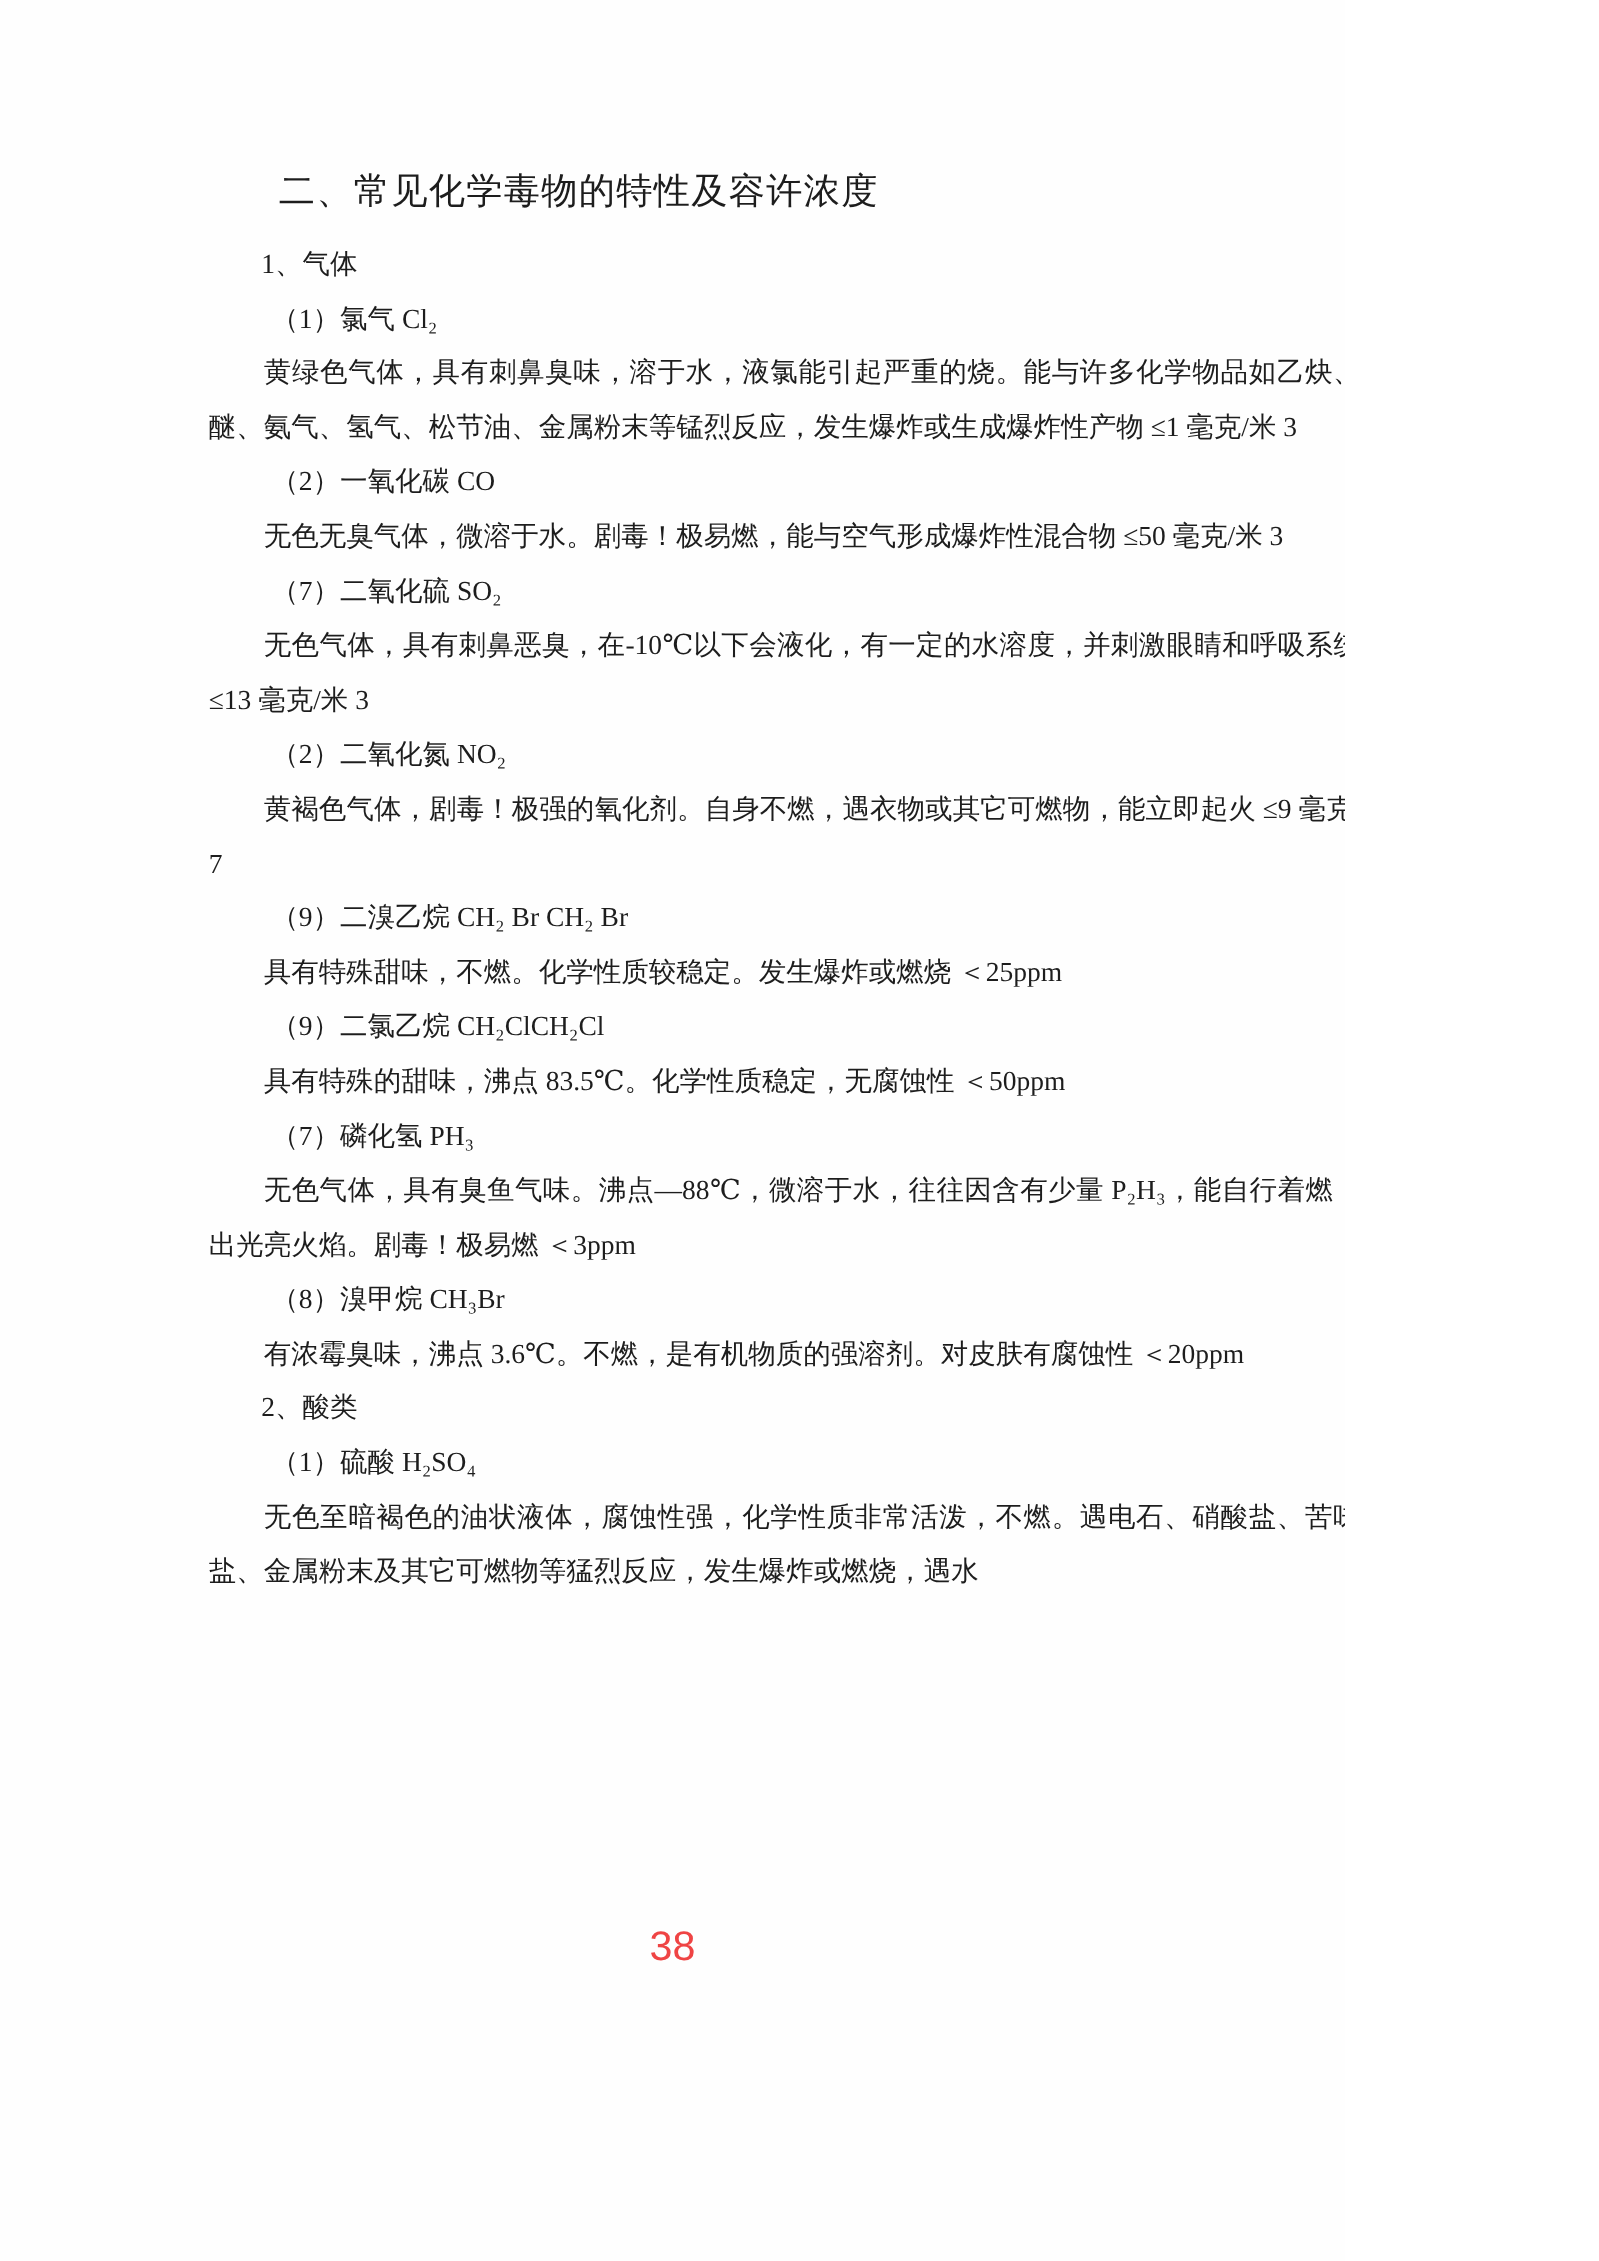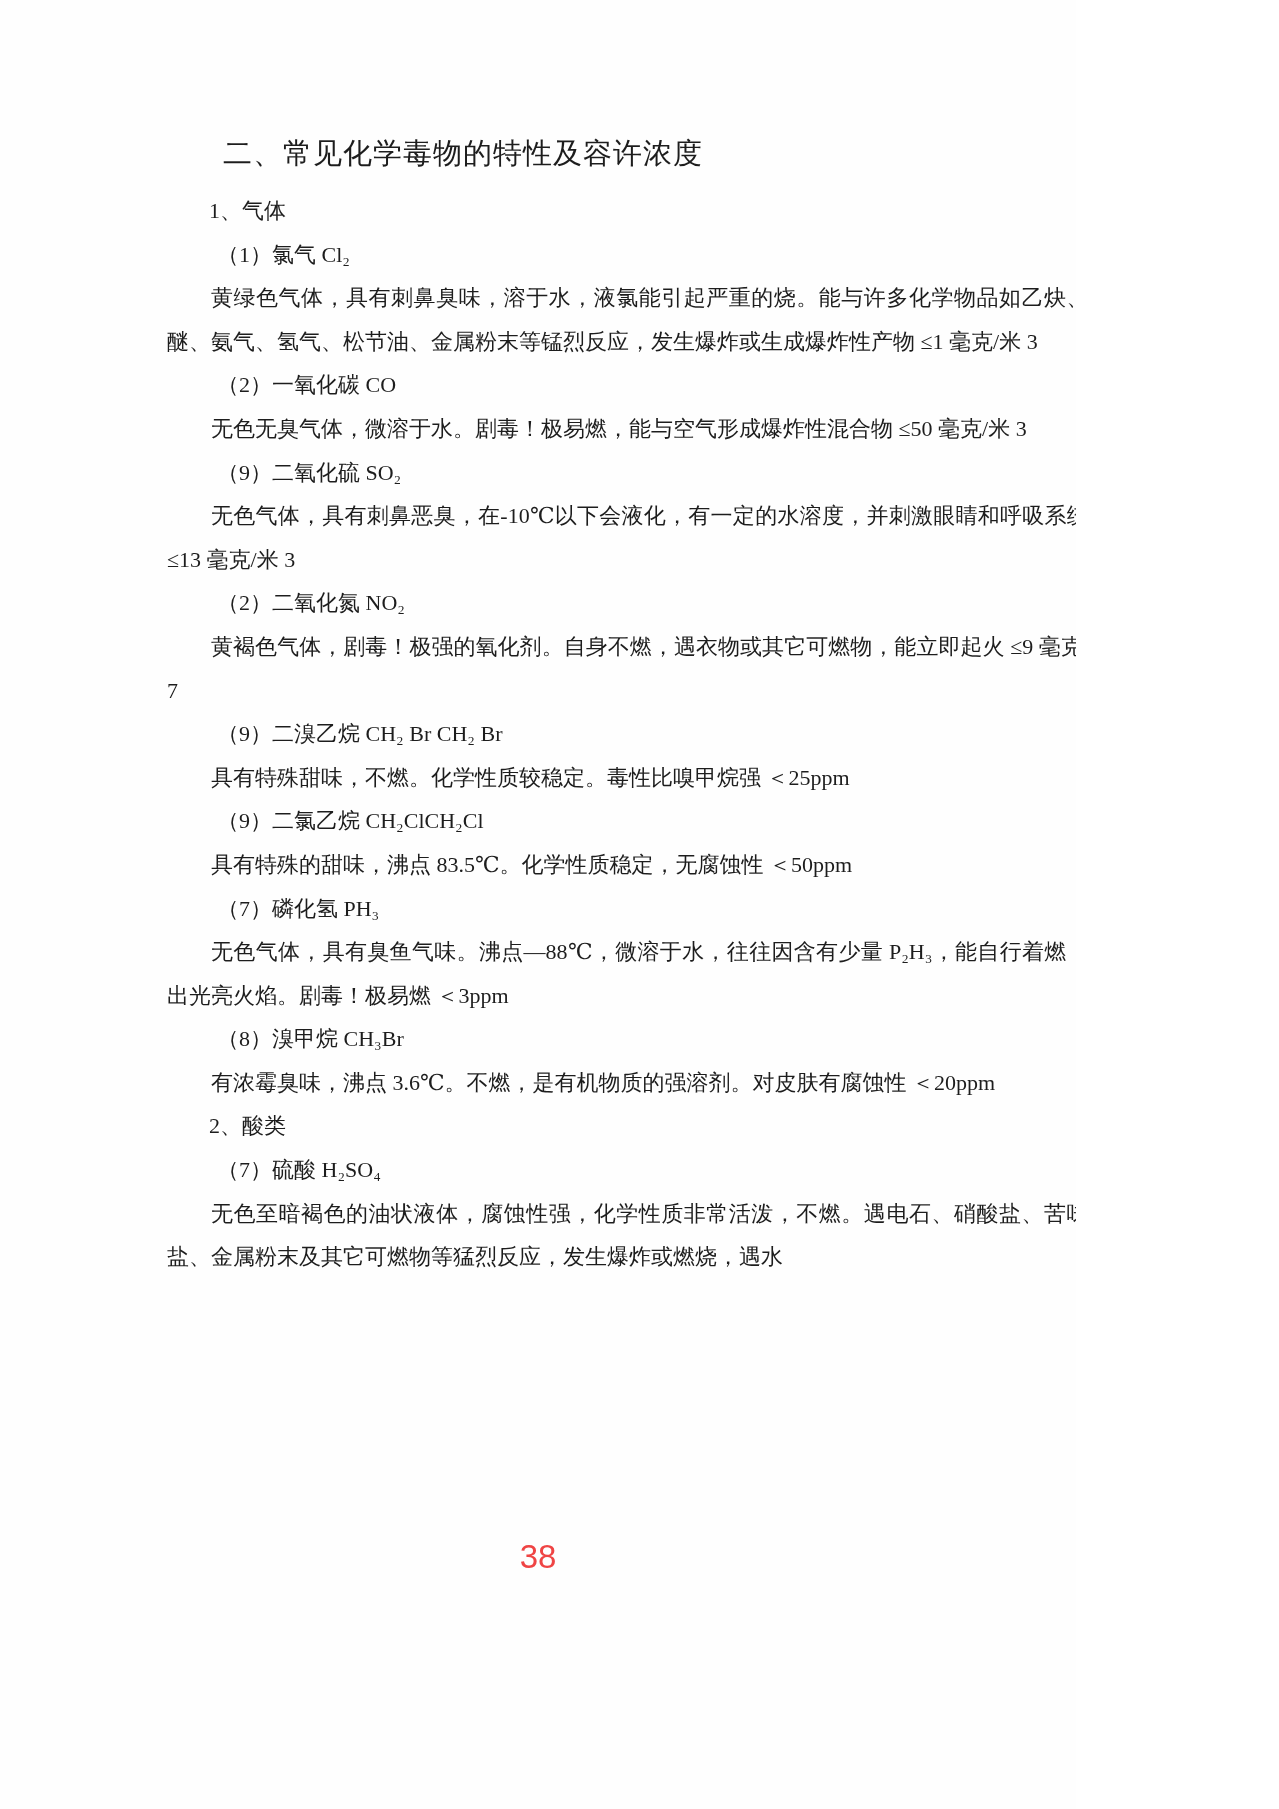--- a/index.html
+++ b/index.html
@@ -53,31 +53,31 @@
 
 <div class="page">
   <div class="content">
     <h1 class="title">二、常见化学毒物的特性及容许浓度</h1>
 
     <p class="subheading">1、气体</p>
     <p class="item">（1）氯气 Cl₂</p>
     <p class="body">黄绿色气体，具有刺鼻臭味，溶于水，液氯能引起严重的烧。能与许多化学物品如乙炔、乙醚、氨气、氢气、松节油、金属粉末等锰烈反应，发生爆炸或生成爆炸性产物 ≤1 毫克/米 3</p>
     <p class="item">（2）一氧化碳 CO</p>
     <p class="body">无色无臭气体，微溶于水。剧毒！极易燃，能与空气形成爆炸性混合物 ≤50 毫克/米 3</p>
-    <p class="item">（9）二氧化硫 SO₂</p>
+    <p class="item">（7）二氧化硫 SO₂</p>
     <p class="body">无色气体，具有刺鼻恶臭，在-10℃以下会液化，有一定的水溶度，并刺激眼睛和呼吸系统。 ≤13 毫克/米 3</p>
     <p class="item">（2）二氧化氮 NO₂</p>
     <p class="body">黄褐色气体，剧毒！极强的氧化剂。自身不燃，遇衣物或其它可燃物，能立即起火 ≤9 毫克/米 7</p>
     <p class="item">（9）二溴乙烷 CH₂ Br CH₂ Br</p>
-    <p class="body">具有特殊甜味，不燃。化学性质较稳定。毒性比嗅甲烷强 ＜25ppm</p>
+    <p class="body">具有特殊甜味，不燃。化学性质较稳定。发生爆炸或燃烧 ＜25ppm</p>
     <p class="item">（9）二氯乙烷 CH₂ClCH₂Cl</p>
     <p class="body">具有特殊的甜味，沸点 83.5℃。化学性质稳定，无腐蚀性 ＜50ppm</p>
     <p class="item">（7）磷化氢 PH₃</p>
     <p class="body">无色气体，具有臭鱼气味。沸点—88℃，微溶于水，往往因含有少量 P₂H₃，能自行着燃，发出光亮火焰。剧毒！极易燃 ＜3ppm</p>
     <p class="item">（8）溴甲烷 CH₃Br</p>
     <p class="body">有浓霉臭味，沸点 3.6℃。不燃，是有机物质的强溶剂。对皮肤有腐蚀性 ＜20ppm</p>
     <p class="subheading">2、酸类</p>
-    <p class="item">（7）硫酸 H₂SO₄</p>
+    <p class="item">（1）硫酸 H₂SO₄</p>
     <p class="body">无色至暗褐色的油状液体，腐蚀性强，化学性质非常活泼，不燃。遇电石、硝酸盐、苦味酸盐、金属粉末及其它可燃物等猛烈反应，发生爆炸或燃烧，遇水</p>
   </div>
 
   <div class="page-number">38</div>
 </div>
 
 </body></html>

